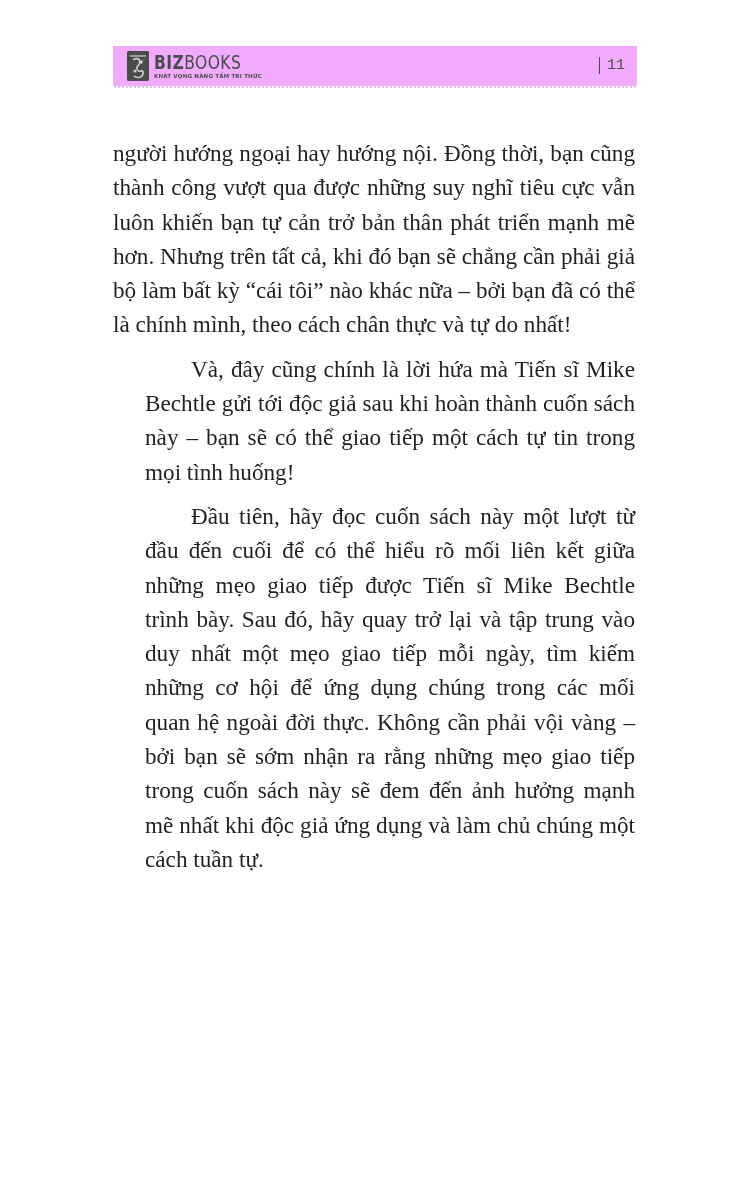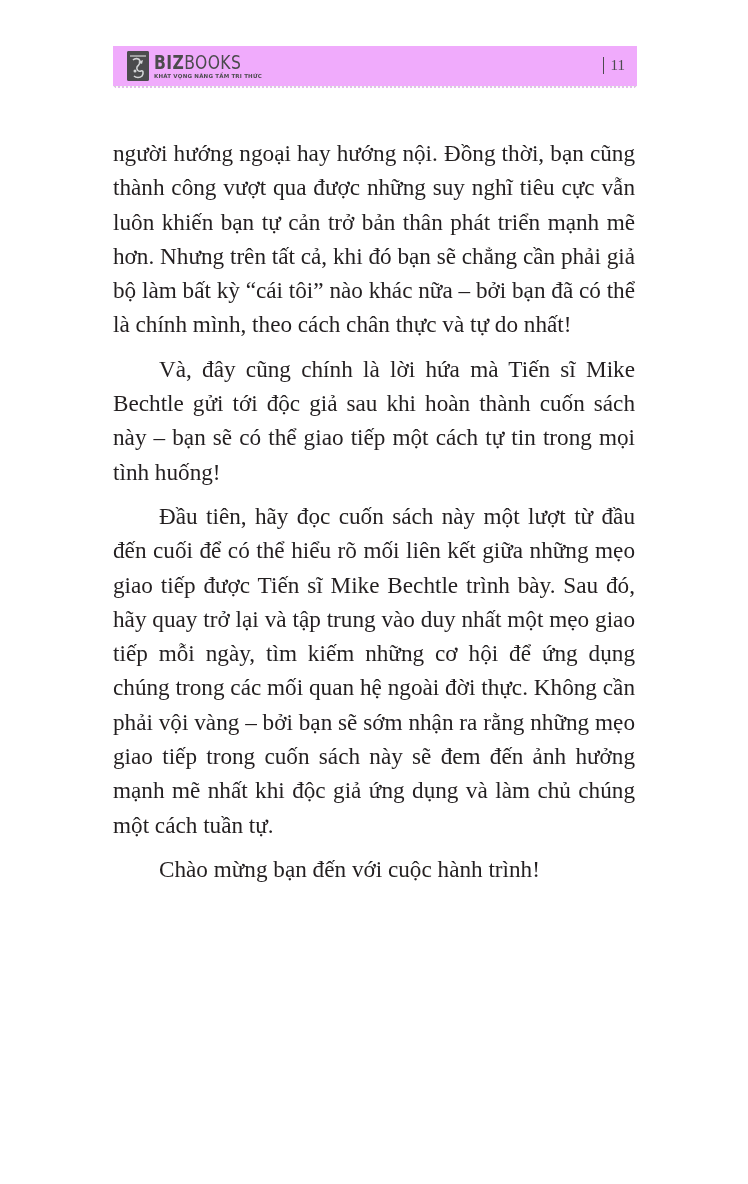--- a/index.html
+++ b/index.html
@@ -79,21 +79,21 @@
       font-weight: bold;
       color: #4b4b4d;
       margin-top: 2px;
       letter-spacing: 0.2px;
       white-space: nowrap;
     }
     .page-number {
       position: absolute;
       right: 12px;
       top: 11px;
-      font-family: Liberation Serif, serif;
+      font-family: Liberation Mono, monospace;
       font-size: 15px;
       color: #4b4b4d;
       display: flex;
       align-items: center;
       gap: 7px;
     }
     .page-number .sep {
       width: 1px;
       height: 17px;
       background: #4b4b4d;
@@ -105,20 +105,21 @@
       width: 522px;
       font-size: 23.2px;
       line-height: 34.3px;
       text-align: justify;
     }
     .body-text p {
       margin: 0 0 10px 0;
     }
     .body-text p.indent {
       text-indent: 46px;
+      margin-left: 32px;
     }
   </style>
 </head>
 <body>
 
 <div class="header-bar">
   <div class="logo">
     <div class="logo-icon">
       <svg width="22" height="30" viewBox="0 0 22 30">
         <rect x="0" y="0" width="22" height="30" fill="#4b4b4d"></rect>
@@ -136,14 +137,13 @@
   <div class="page-number">
     <span class="sep"></span>
     <span>11</span>
   </div>
 </div>
 
 <div class="body-text">
   <p>người hướng ngoại hay hướng nội. Đồng thời, bạn cũng thành công vượt qua được những suy nghĩ tiêu cực vẫn luôn khiến bạn tự cản trở bản thân phát triển mạnh mẽ hơn. Nhưng trên tất cả, khi đó bạn sẽ chẳng cần phải giả bộ làm bất kỳ “cái tôi” nào khác nữa – bởi bạn đã có thể là chính mình, theo cách chân thực và tự do nhất!</p>
   <p class="indent">Và, đây cũng chính là lời hứa mà Tiến sĩ Mike Bechtle gửi tới độc giả sau khi hoàn thành cuốn sách này – bạn sẽ có thể giao tiếp một cách tự tin trong mọi tình huống!</p>
   <p class="indent">Đầu tiên, hãy đọc cuốn sách này một lượt từ đầu đến cuối để có thể hiểu rõ mối liên kết giữa những mẹo giao tiếp được Tiến sĩ Mike Bechtle trình bày. Sau đó, hãy quay trở lại và tập trung vào duy nhất một mẹo giao tiếp mỗi ngày, tìm kiếm những cơ hội để ứng dụng chúng trong các mối quan hệ ngoài đời thực. Không cần phải vội vàng – bởi bạn sẽ sớm nhận ra rằng những mẹo giao tiếp trong cuốn sách này sẽ đem đến ảnh hưởng mạnh mẽ nhất khi độc giả ứng dụng và làm chủ chúng một cách tuần tự.</p>
-  <p class="indent">Chào mừng bạn đến với cuộc hành trình!</p>
 </div>
 
 </body></html>

